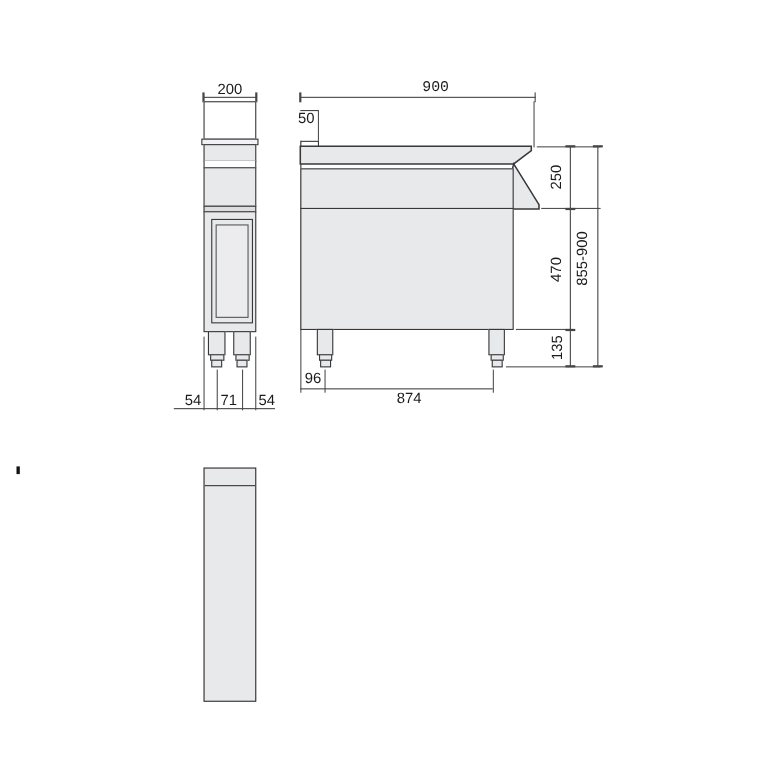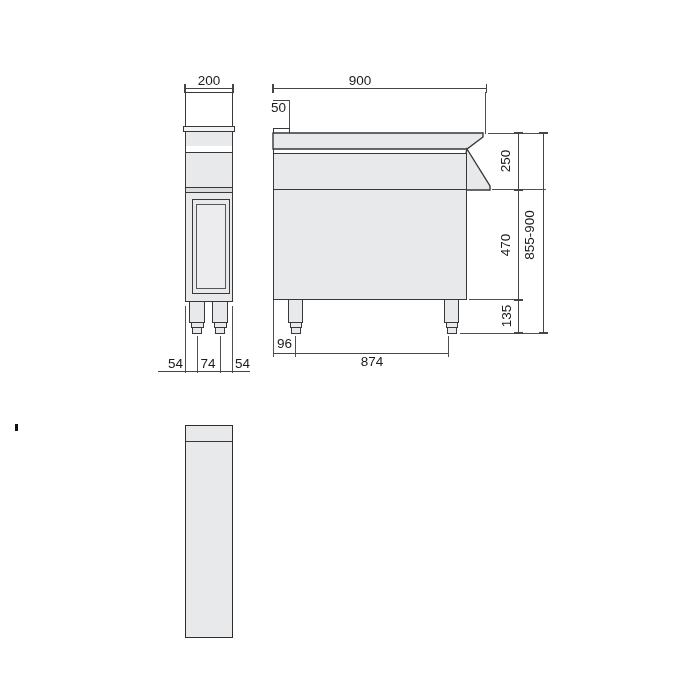--- a/index.html
+++ b/index.html
@@ -52,30 +52,30 @@
     <div class="box" style="left:212px;top:301px;width:16px;height:22px;"></div>
     <div class="box" style="left:213.5px;top:322px;width:13px;height:6px;"></div>
     <div class="box" style="left:215px;top:327px;width:10px;height:7px;"></div>
 
     <div class="dml-v ext" style="left:184.6px;top:306px;height:67px;"></div>
     <div class="dml-v ext" style="left:232.4px;top:306px;height:67px;"></div>
     <div class="dml-v ext" style="left:196.8px;top:336px;height:37px;"></div>
     <div class="dml-v ext" style="left:219.6px;top:336px;height:37px;"></div>
     <div class="dml-h" style="left:158px;top:371px;width:92px;"></div>
     <div class="dimtext rx" style="left:183px;top:357px;">54</div>
-    <div class="dimtext cx" style="left:208px;top:357px;">74</div>
+    <div class="dimtext cx" style="left:208px;top:357px;">71</div>
     <div class="dimtext" style="left:235px;top:357px;">54</div>
   </div>
 
   <div>
 
     <div class="dml-h" style="left:273px;top:88px;width:214px;"></div>
     <div class="tick-v" style="left:272.4px;top:84px;"></div>
     <div class="tick-v" style="left:486px;top:84px;"></div>
-    <div class="dimtext cx" style="left:360px;top:74px;">900</div>
+    <div class="dimtext cx" style="left:396px;top:74px;font-family:Liberation Mono, monospace;">900</div>
 
     <div class="dml-h" style="left:273px;top:100px;width:17px;"></div>
     <div class="dimtext" style="left:271px;top:101px;">50</div>
     <div class="dml-v ext" style="left:289.4px;top:100px;height:29px;"></div>
     <div class="dml-v ext" style="left:485.4px;top:92px;height:42px;"></div>
 
     <div class="vline" style="left:273px;top:128px;height:173px;width:1.4px;"></div>
 
     <div class="wbox" style="left:273px;top:128px;width:17px;height:6px;"></div>
 

